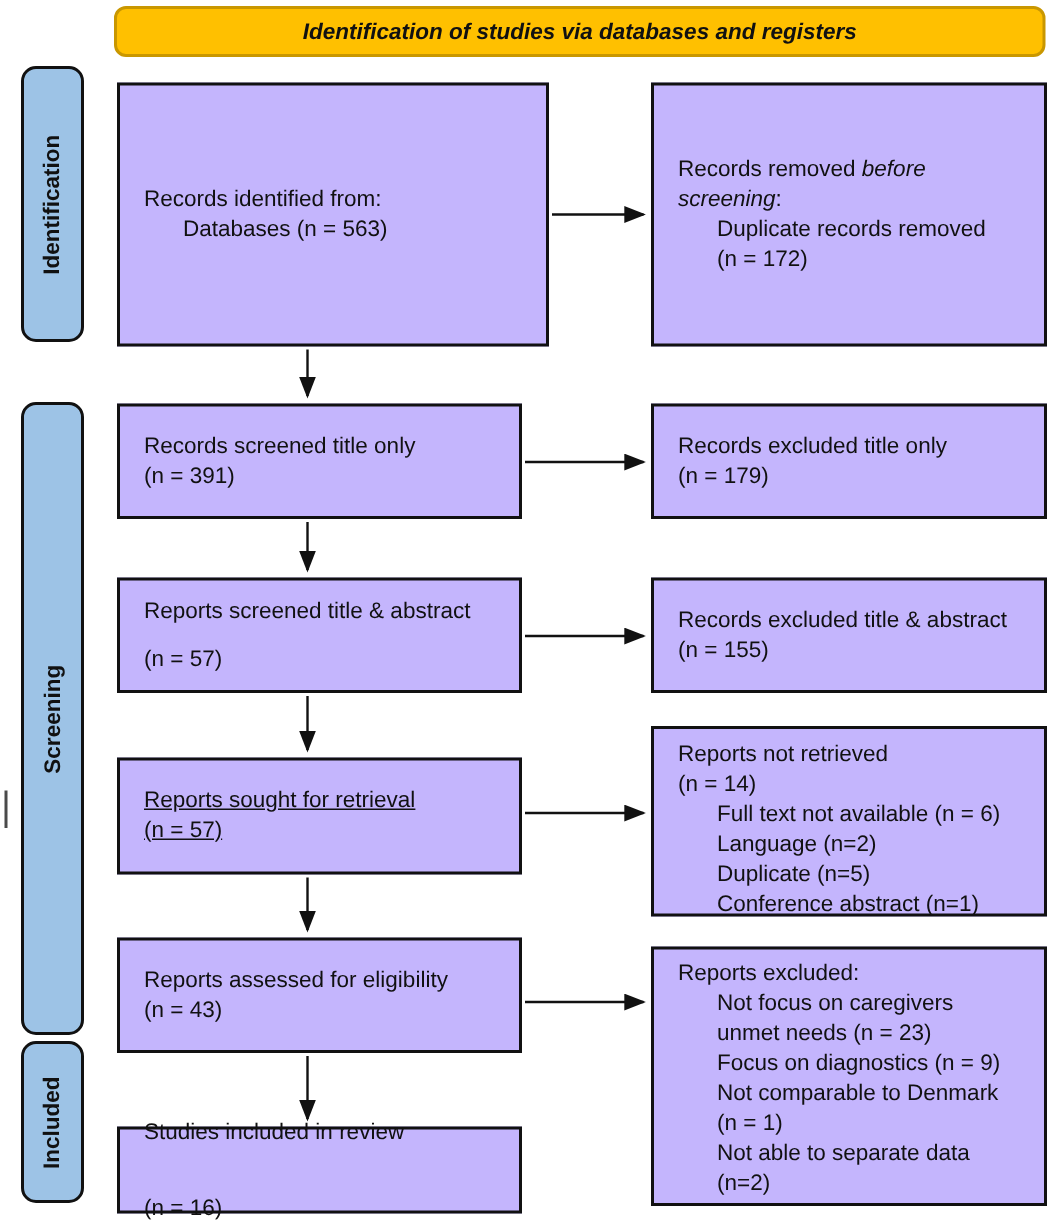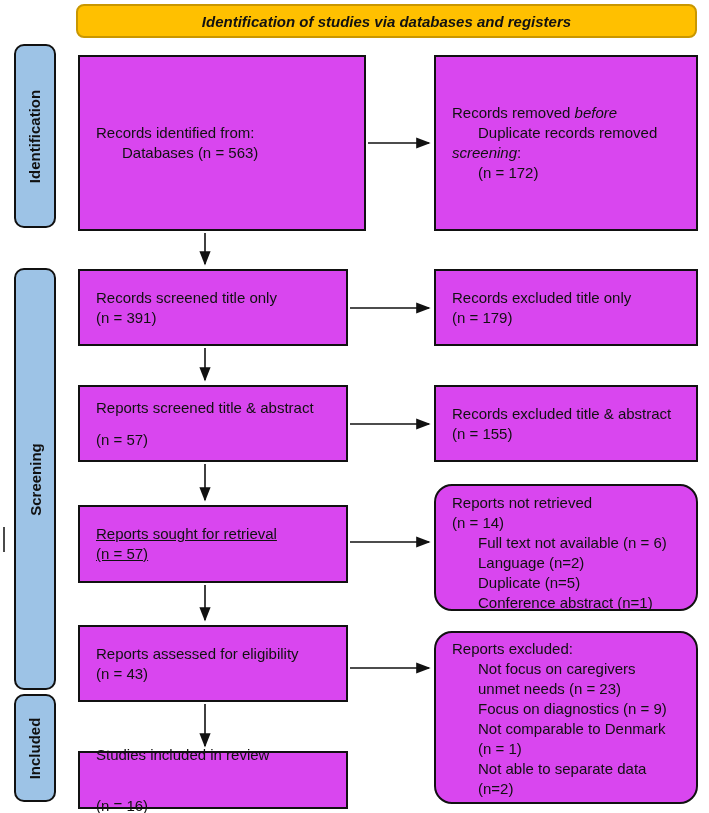--- a/index.html
+++ b/index.html
@@ -40,27 +40,27 @@
     transform: rotate(-90deg);
     white-space: nowrap;
     font-size: 15px; font-weight: bold;
   }
   .stage.identification { top: 44px;  height: 184px; }
   .stage.screening      { top: 268px; height: 422px; }
   .stage.included       { top: 694px; height: 108px; }
 
   .box {
     position: absolute;
-    background: #d946ef;
+    background: #c4b5fd;
     border: 2px solid var(--line-color, #111);
     display: flex; flex-direction: column; justify-content: center;
     padding: 6px 8px 6px 16px;
     font-size: 15px; line-height: 20px;
   }
-  .box.top-align { justify-content: flex-start; border-radius: 18px; }
+  .box.top-align { justify-content: flex-start; }
   .line { white-space: nowrap; }
   .line.indent { padding-left: 26px; }
   .it { font-style: italic; }
 
   .box.records-identified { left: 78px;  top: 55px;  width: 288px; height: 176px; }
   .box.records-removed    { left: 434px; top: 55px;  width: 264px; height: 176px; }
   .box.screened-title     { left: 78px;  top: 269px; width: 270px; height: 77px; }
   .box.excluded-title     { left: 434px; top: 269px; width: 264px; height: 77px; }
   .box.screened-abstract  { left: 78px;  top: 385px; width: 270px; height: 77px; gap: 12px; }
   .box.excluded-abstract  { left: 434px; top: 385px; width: 264px; height: 77px; }
@@ -117,24 +117,24 @@
 
   <div class="box records-identified">
     <div class="line">Records identified from:</div>
     <div class="line indent">Databases (n = 563)</div>
   </div>
 
   <div class="box records-removed">
     <div class="line">
       <span>Records removed </span><span class="it">before</span>
     </div>
-    <div class="line indent">Duplicate records removed</div>
     <div class="line">
       <span class="it">screening</span><span>:</span>
     </div>
+    <div class="line indent">Duplicate records removed</div>
     <div class="line indent">(n = 172)</div>
   </div>
 
   <div class="box screened-title">
     <div class="line">Records screened title only</div>
     <div class="line">(n = 391)</div>
   </div>
 
   <div class="box excluded-title">
     <div class="line">Records excluded title only</div>

